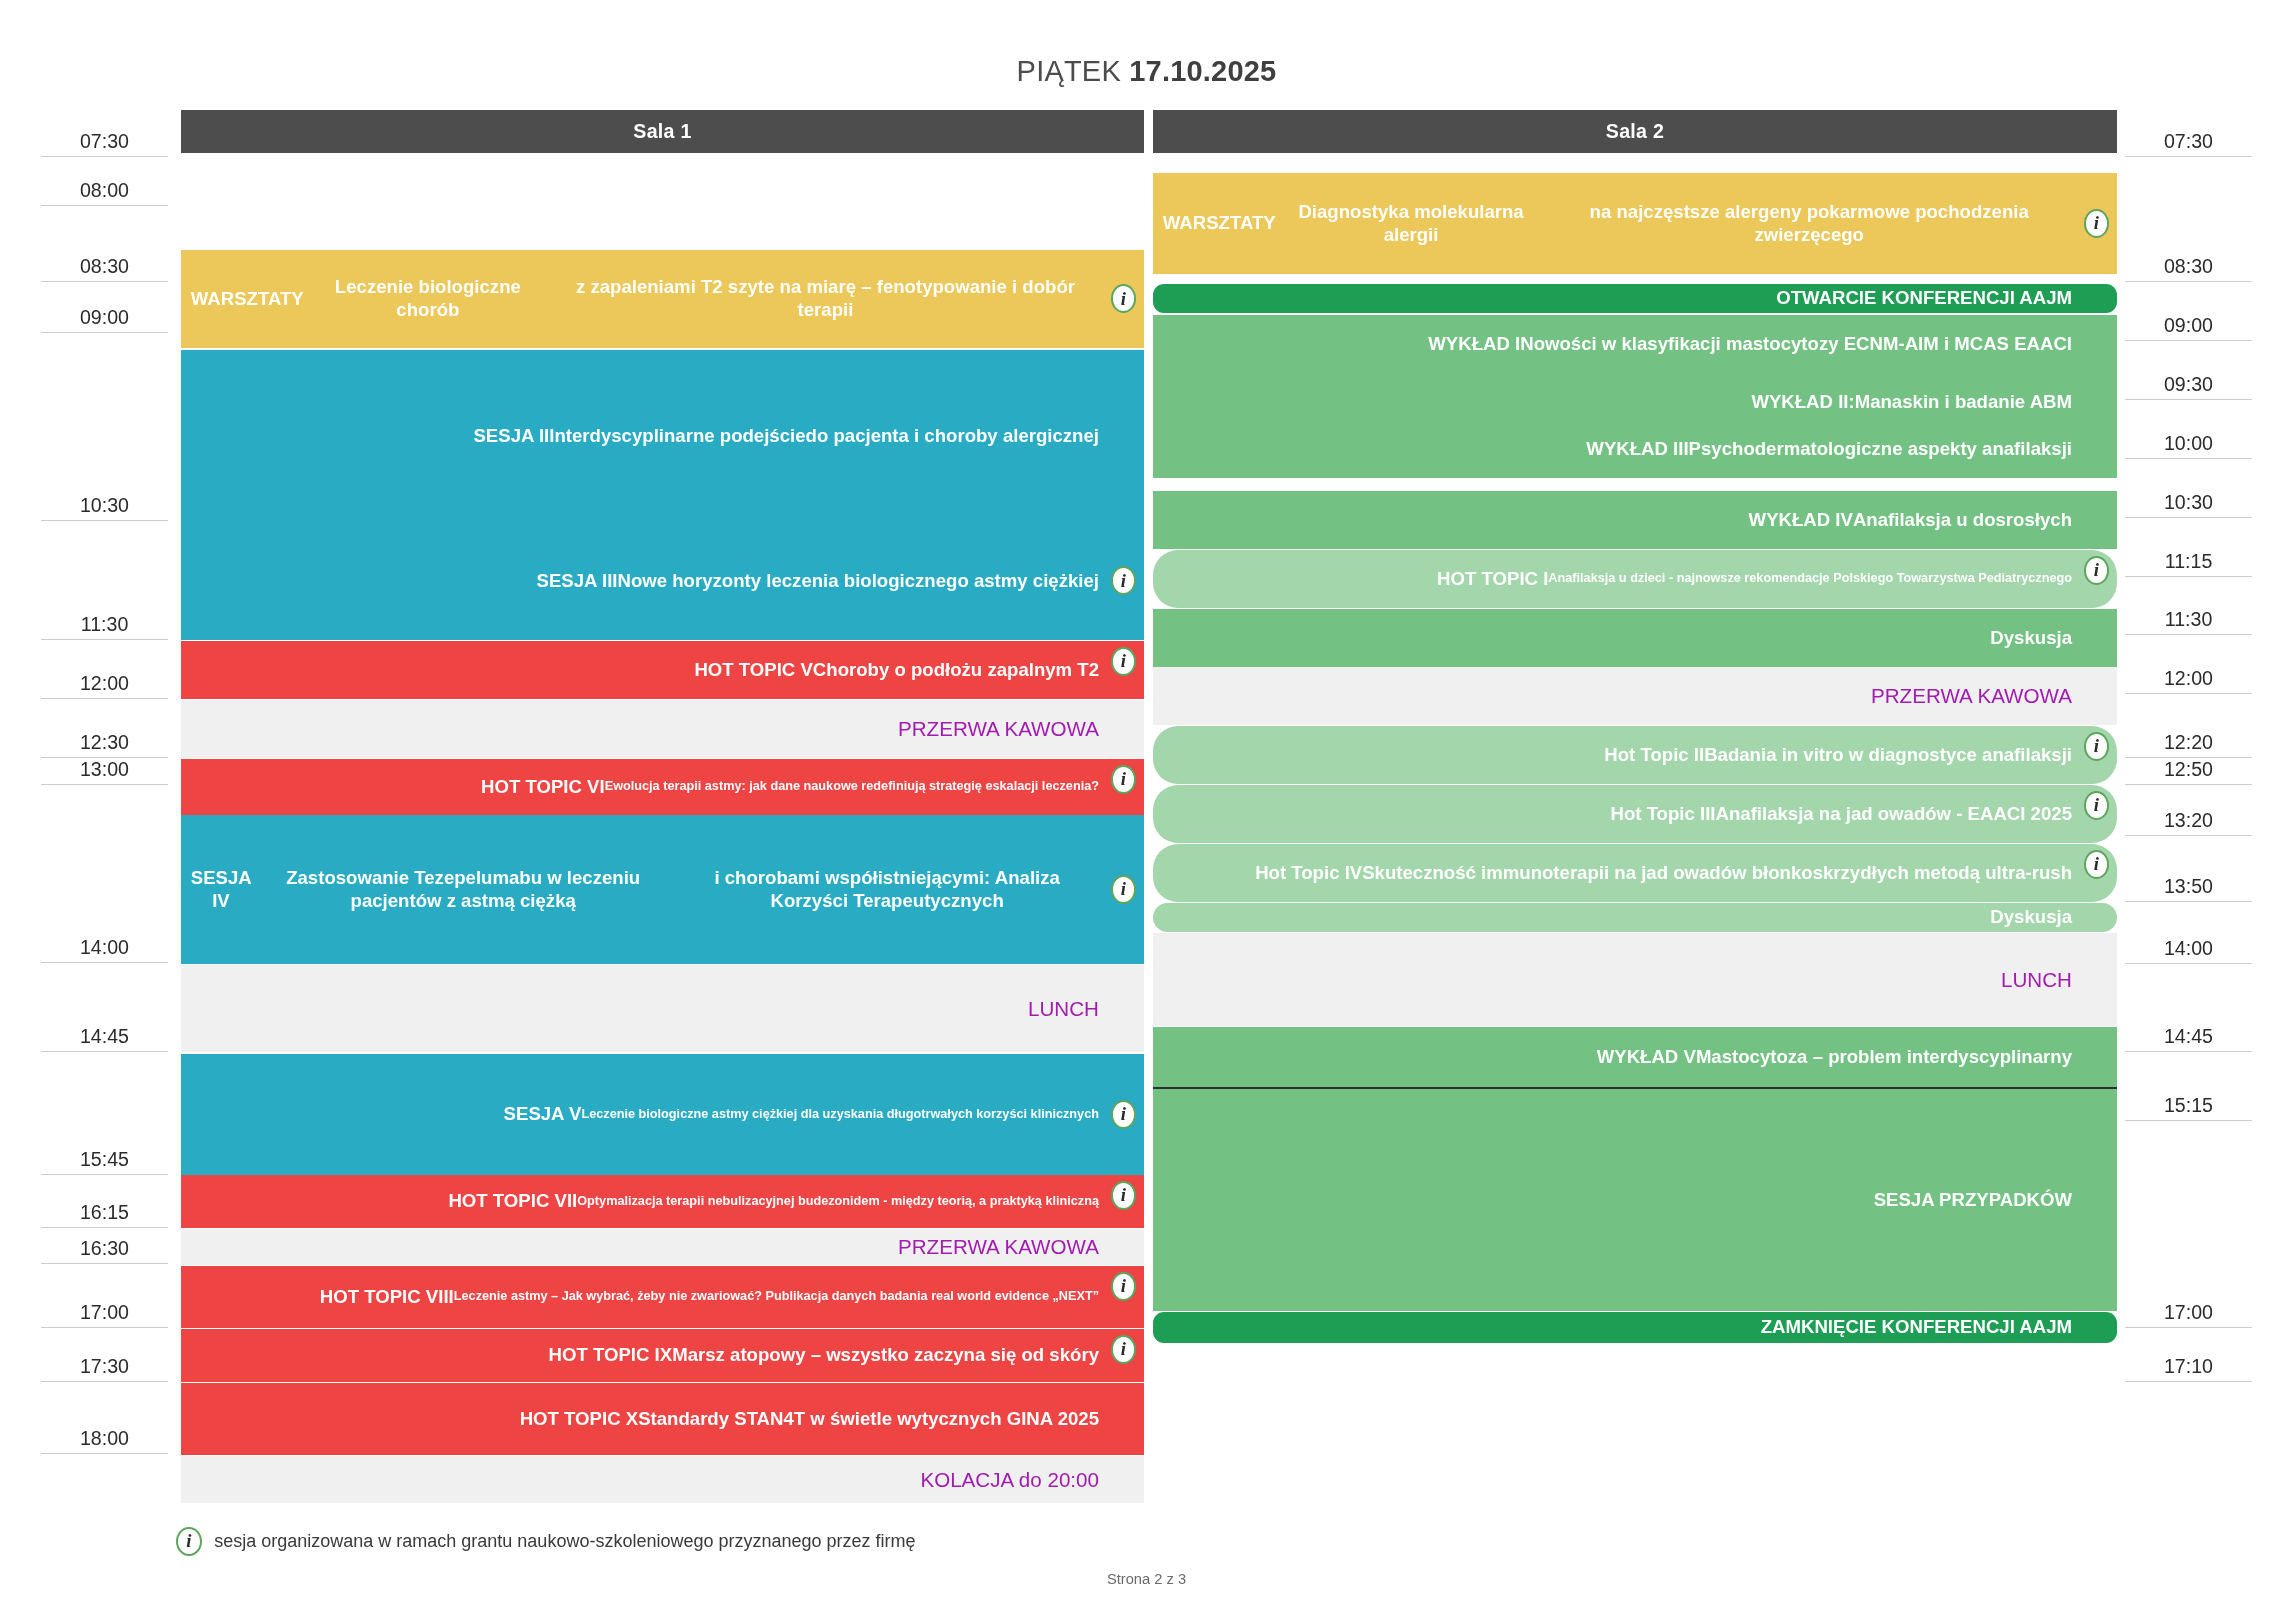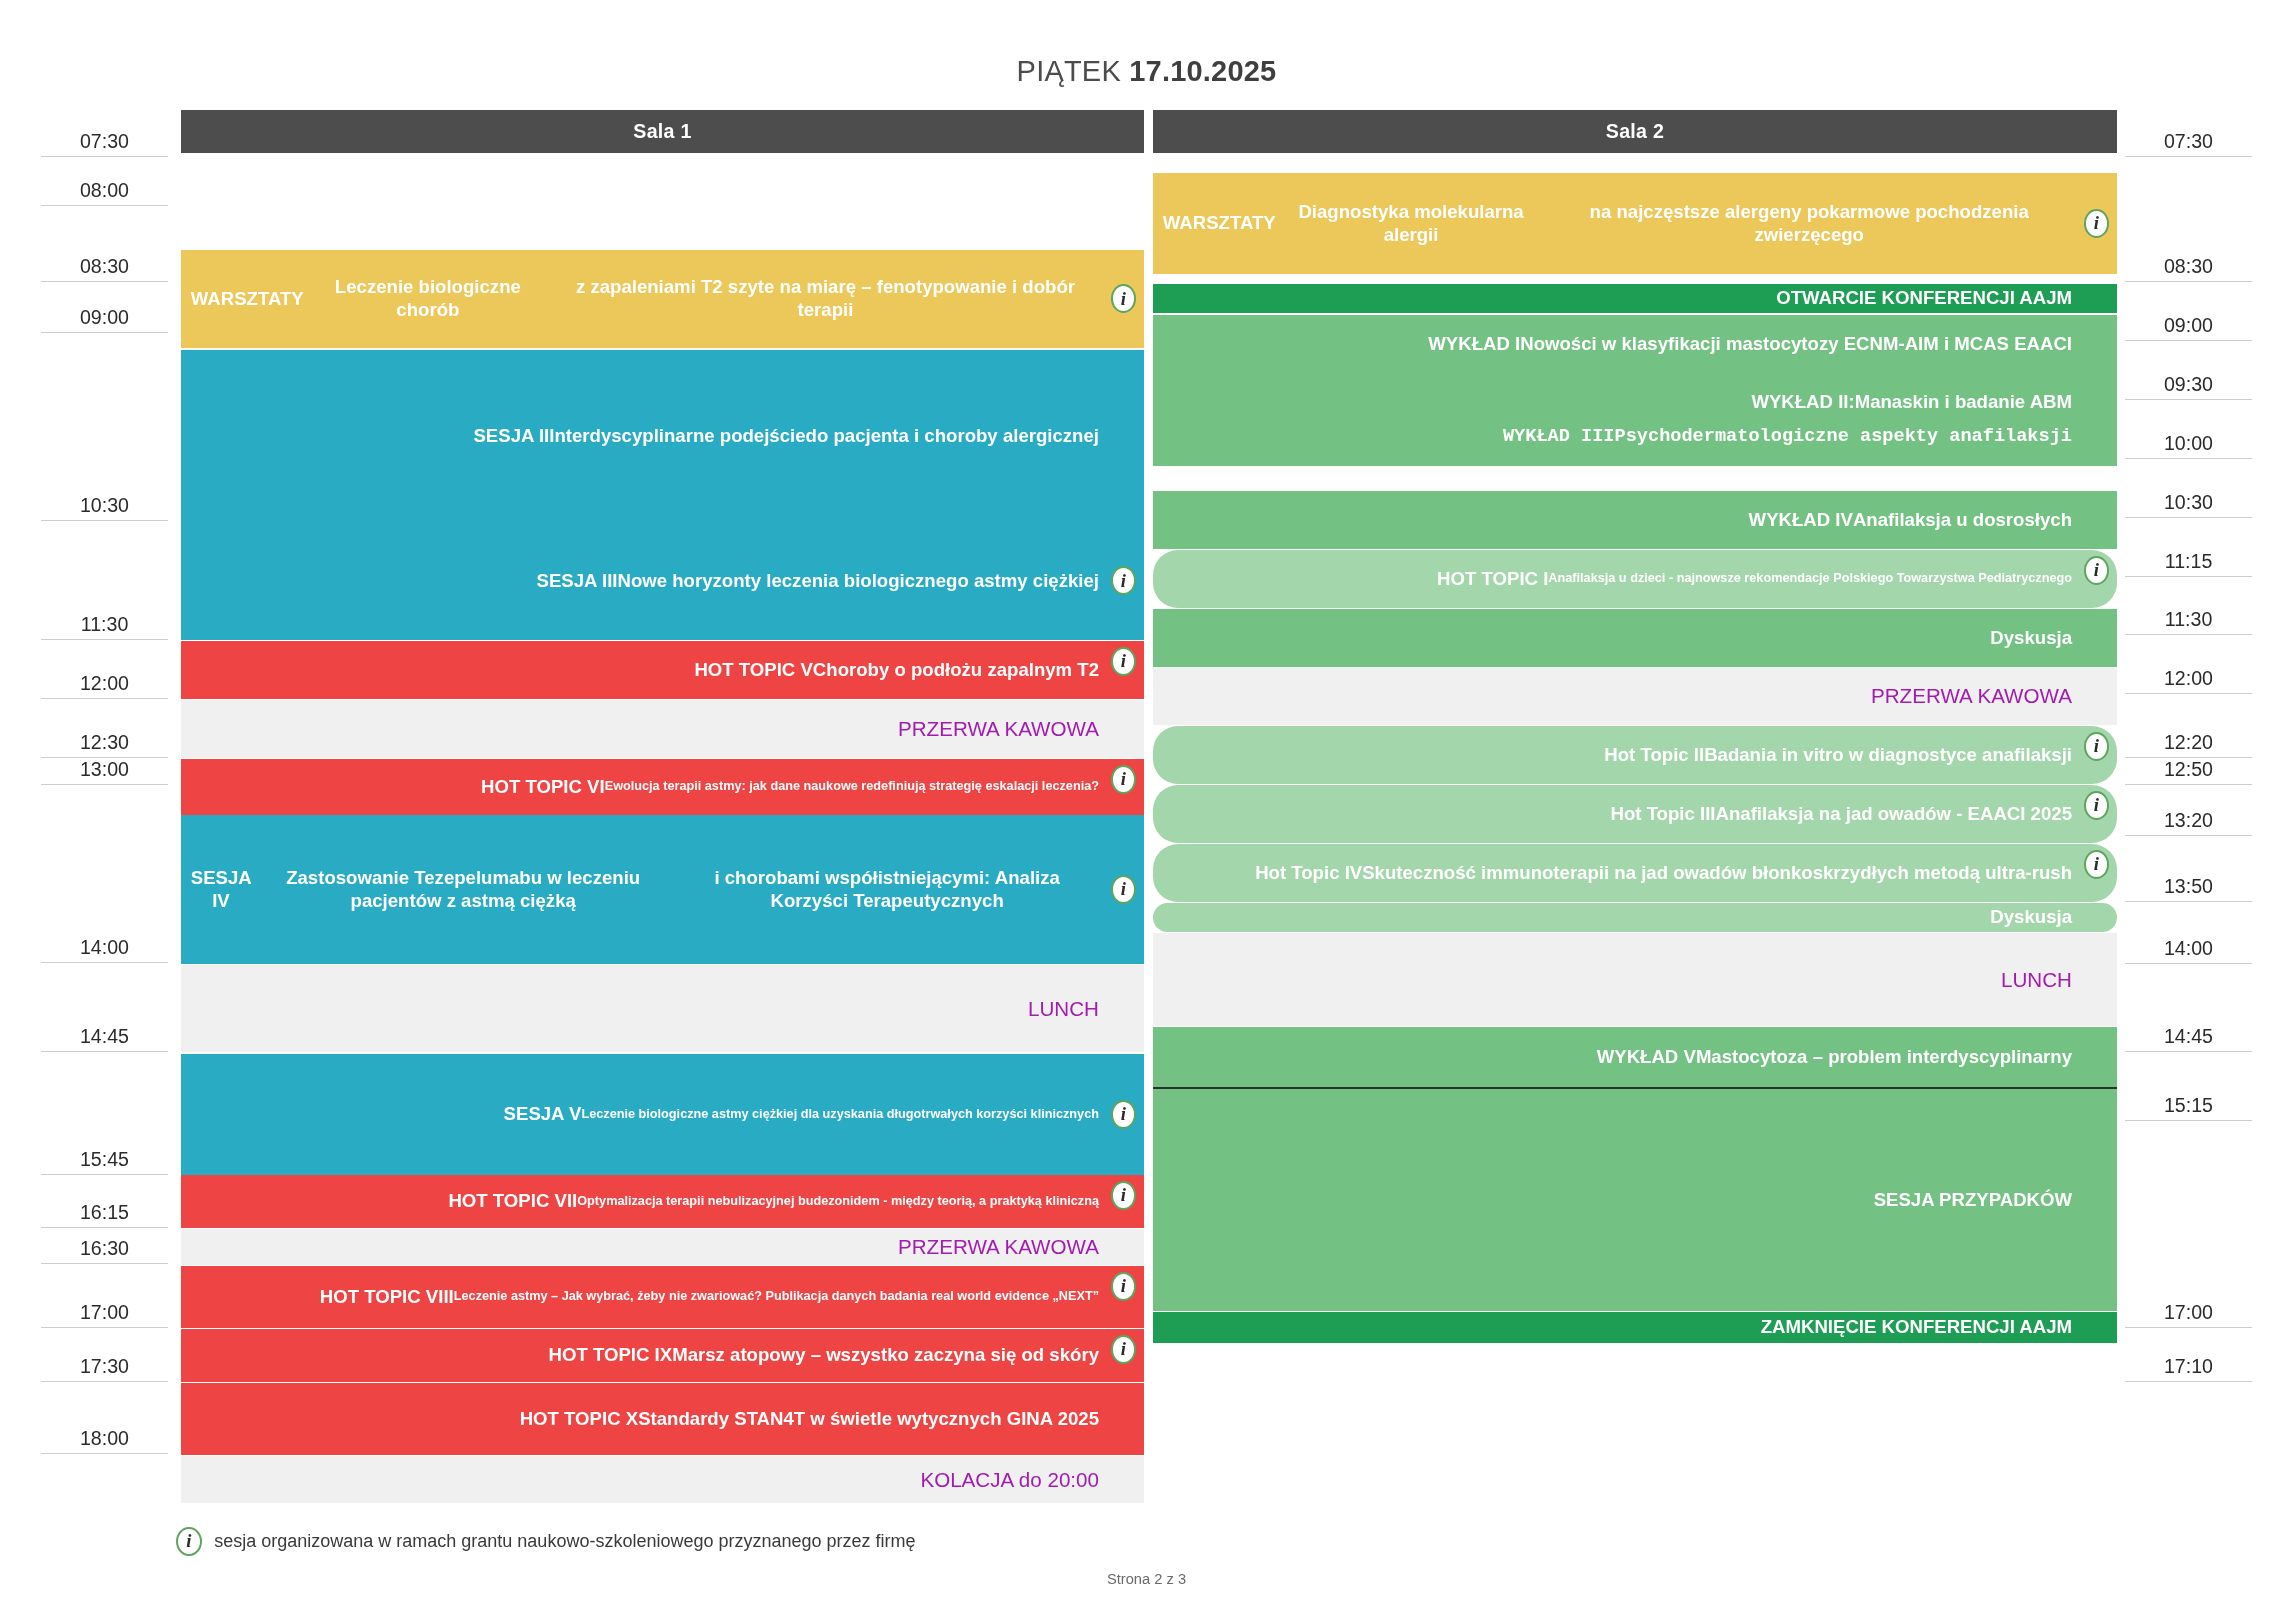--- a/index.html
+++ b/index.html
@@ -94,21 +94,21 @@
   .evt .t2 { font-size: 18.6px; font-weight: 700; }
   .evt .t3 { font-size: 18.6px; font-weight: 700; }
   .evt.tiny .t2 { font-size: 12.7px; font-weight: 700; }
 
   
   .c-yellow     { background: #ecc75a; }
   .c-teal       { background: #2aabc4; }
   .c-sage       { background: #ef4444; }
   .c-green      { background: #74c283; }
   .c-greenlight { background: #a4d6ac; border-radius: 25px; }
-  .c-greendark  { background: #1e9d54; }
+  .c-greendark  { background: #1e9d54; border-radius: 11px; }
   .c-break {
     background: #f0f0f0;
     color: #a21caf;
   }
   .c-break .t1 { font-weight: 400; font-size: 20.6px; }
   .c-plain {
     background: #ffffff;
   }
 
   
@@ -386,21 +386,21 @@
         <div class="t1">OTWARCIE KONFERENCJI AAJM</div>
       </div>
       <div class="evt c-green" style="top: 315px; height: 58px;">
         <div class="t1">WYKŁAD I</div>
         <div class="t2">Nowości w klasyfikacji mastocytozy ECNM-AIM i MCAS EAACI</div>
       </div>
       <div class="evt c-green" style="top: 373px; height: 58px;">
         <div class="t1">WYKŁAD II:</div>
         <div class="t2">Manaskin i badanie ABM</div>
       </div>
-      <div class="evt c-green" style="top: 408px; height: 58px; font-family: Liberation Mono, monospace;">
+      <div class="evt c-green" style="top: 420px; height: 58px;">
         <div class="t1">WYKŁAD III</div>
         <div class="t2">Psychodermatologiczne aspekty anafilaksji</div>
       </div>
       <div class="evt c-green" style="top: 491px; height: 58px;">
         <div class="t1">WYKŁAD IV</div>
         <div class="t2">Anafilaksja u dosrosłych</div>
       </div>
       <div class="evt c-greenlight tiny" style="top: 550px; height: 58px;">
         <div class="t1">HOT TOPIC I</div>
         <div class="t2">Anafilaksja u dzieci - najnowsze rekomendacje Polskiego Towarzystwa Pediatrycznego</div>

